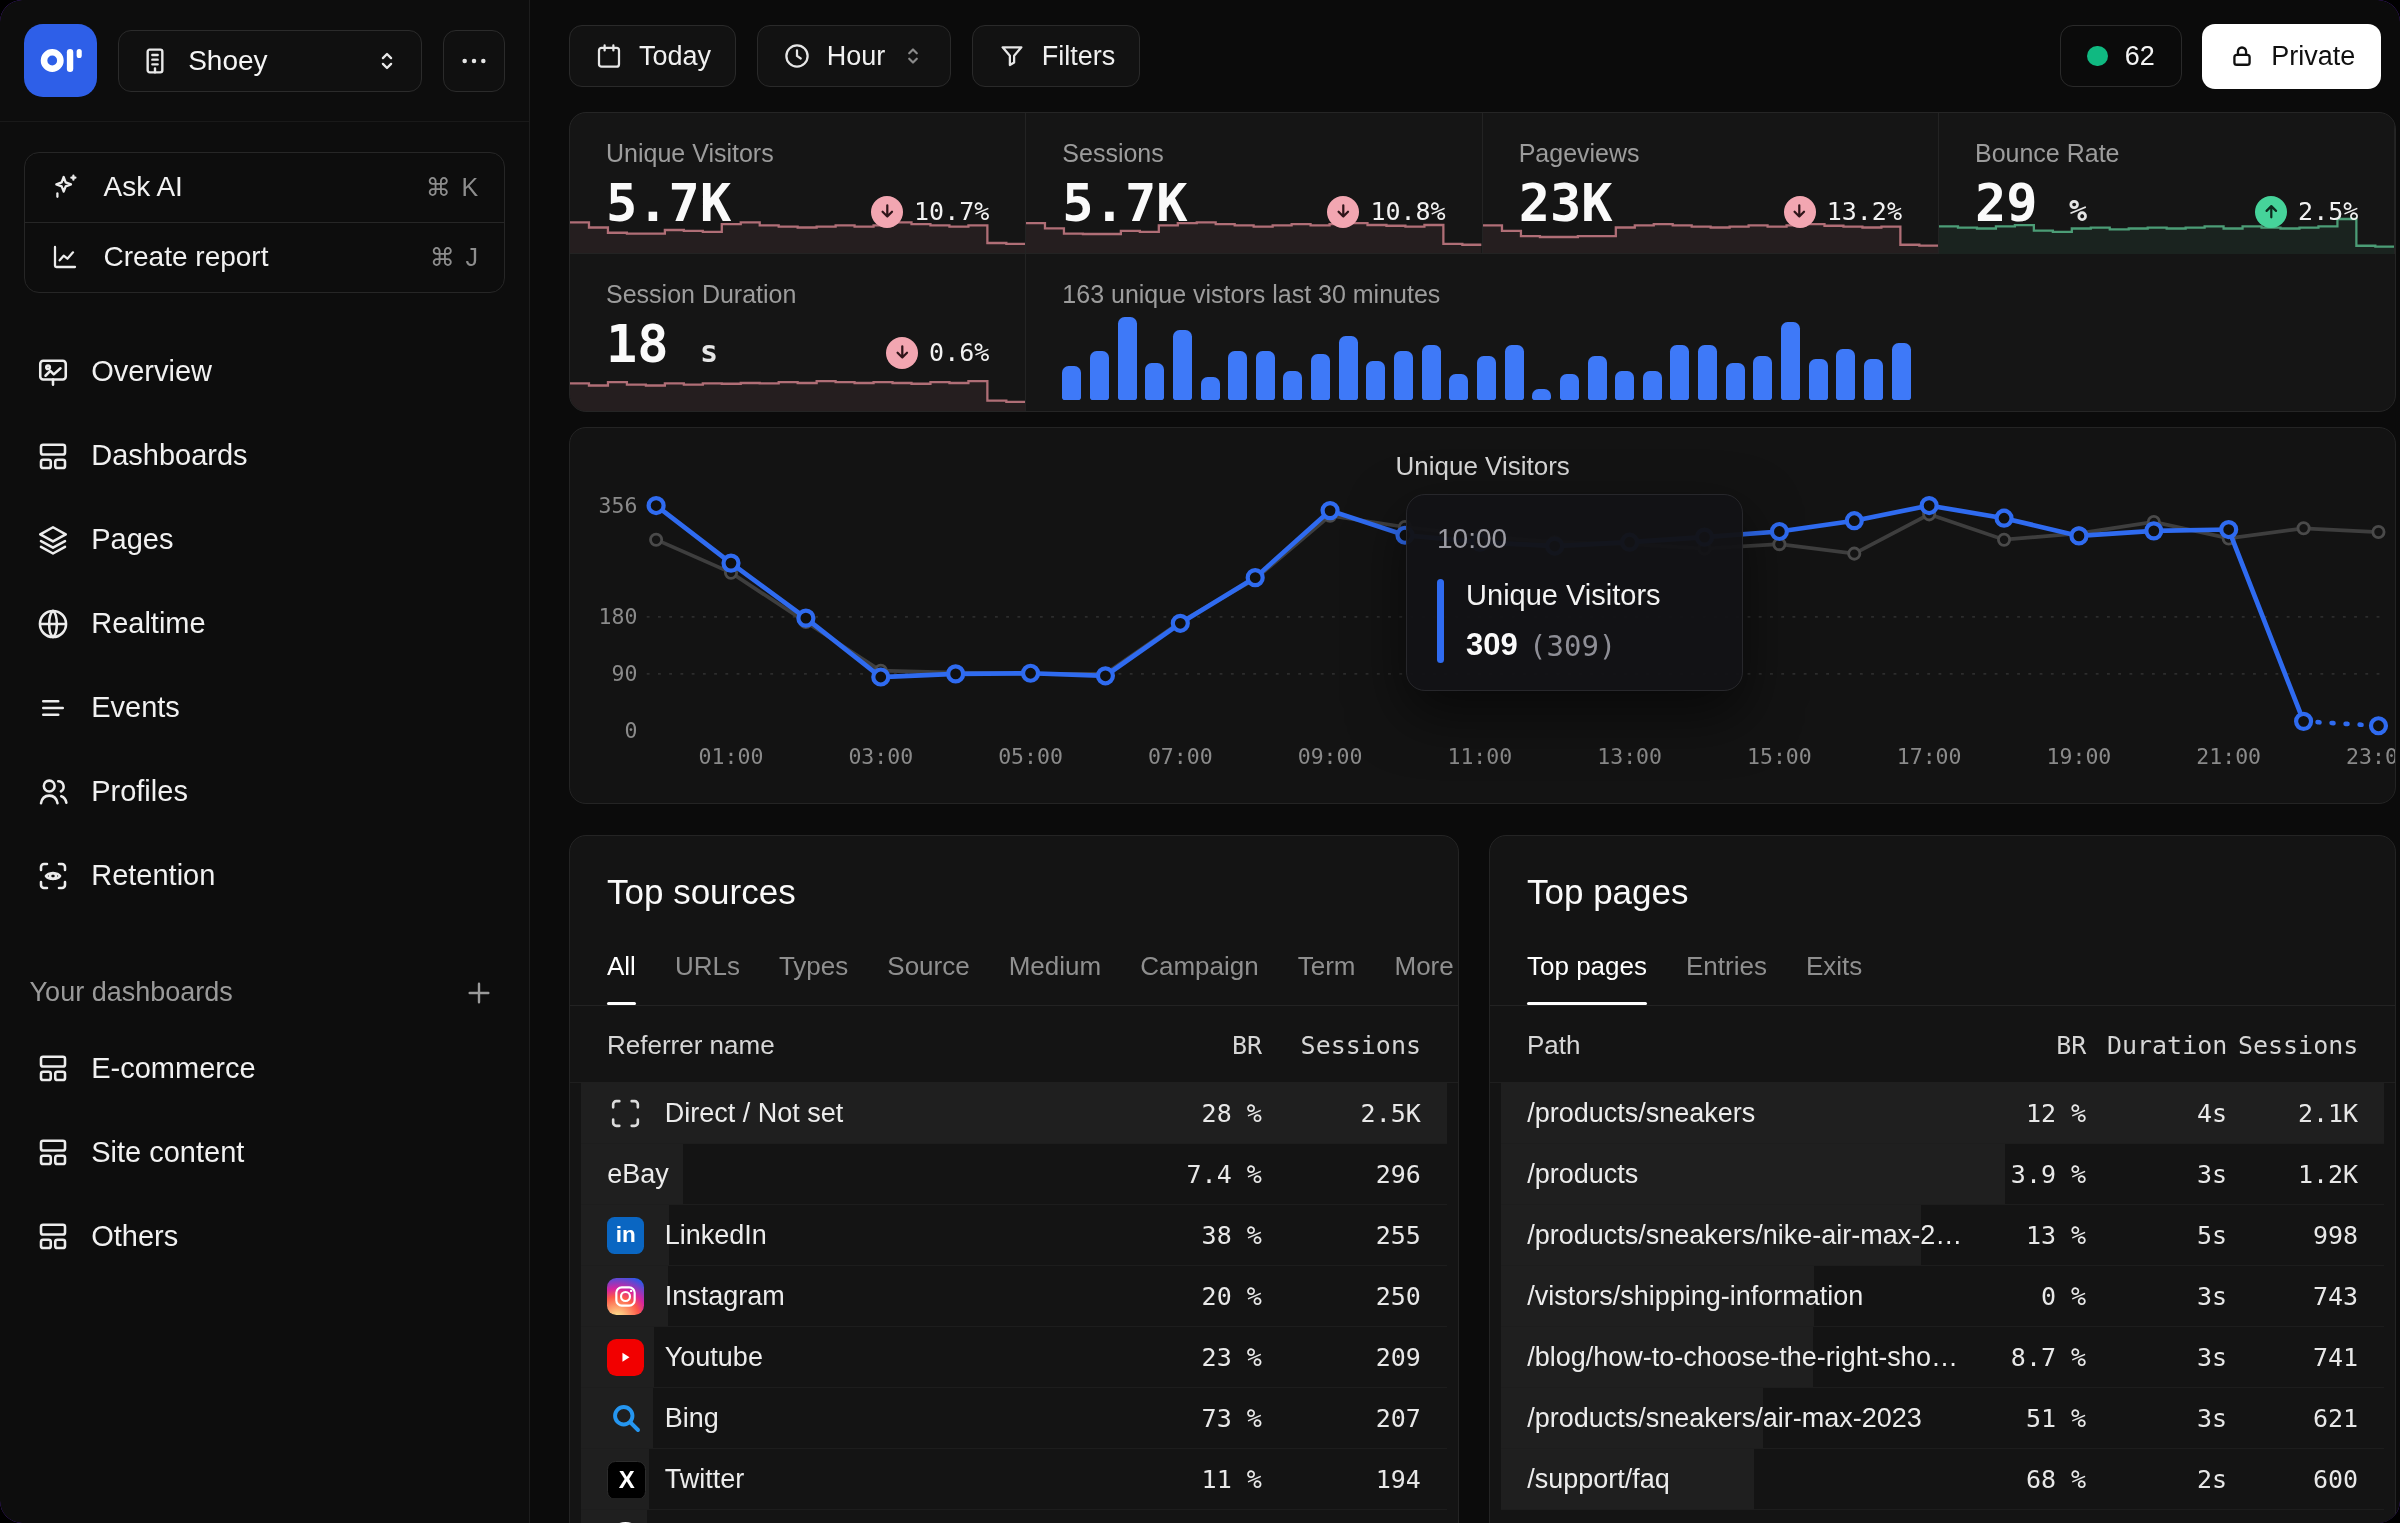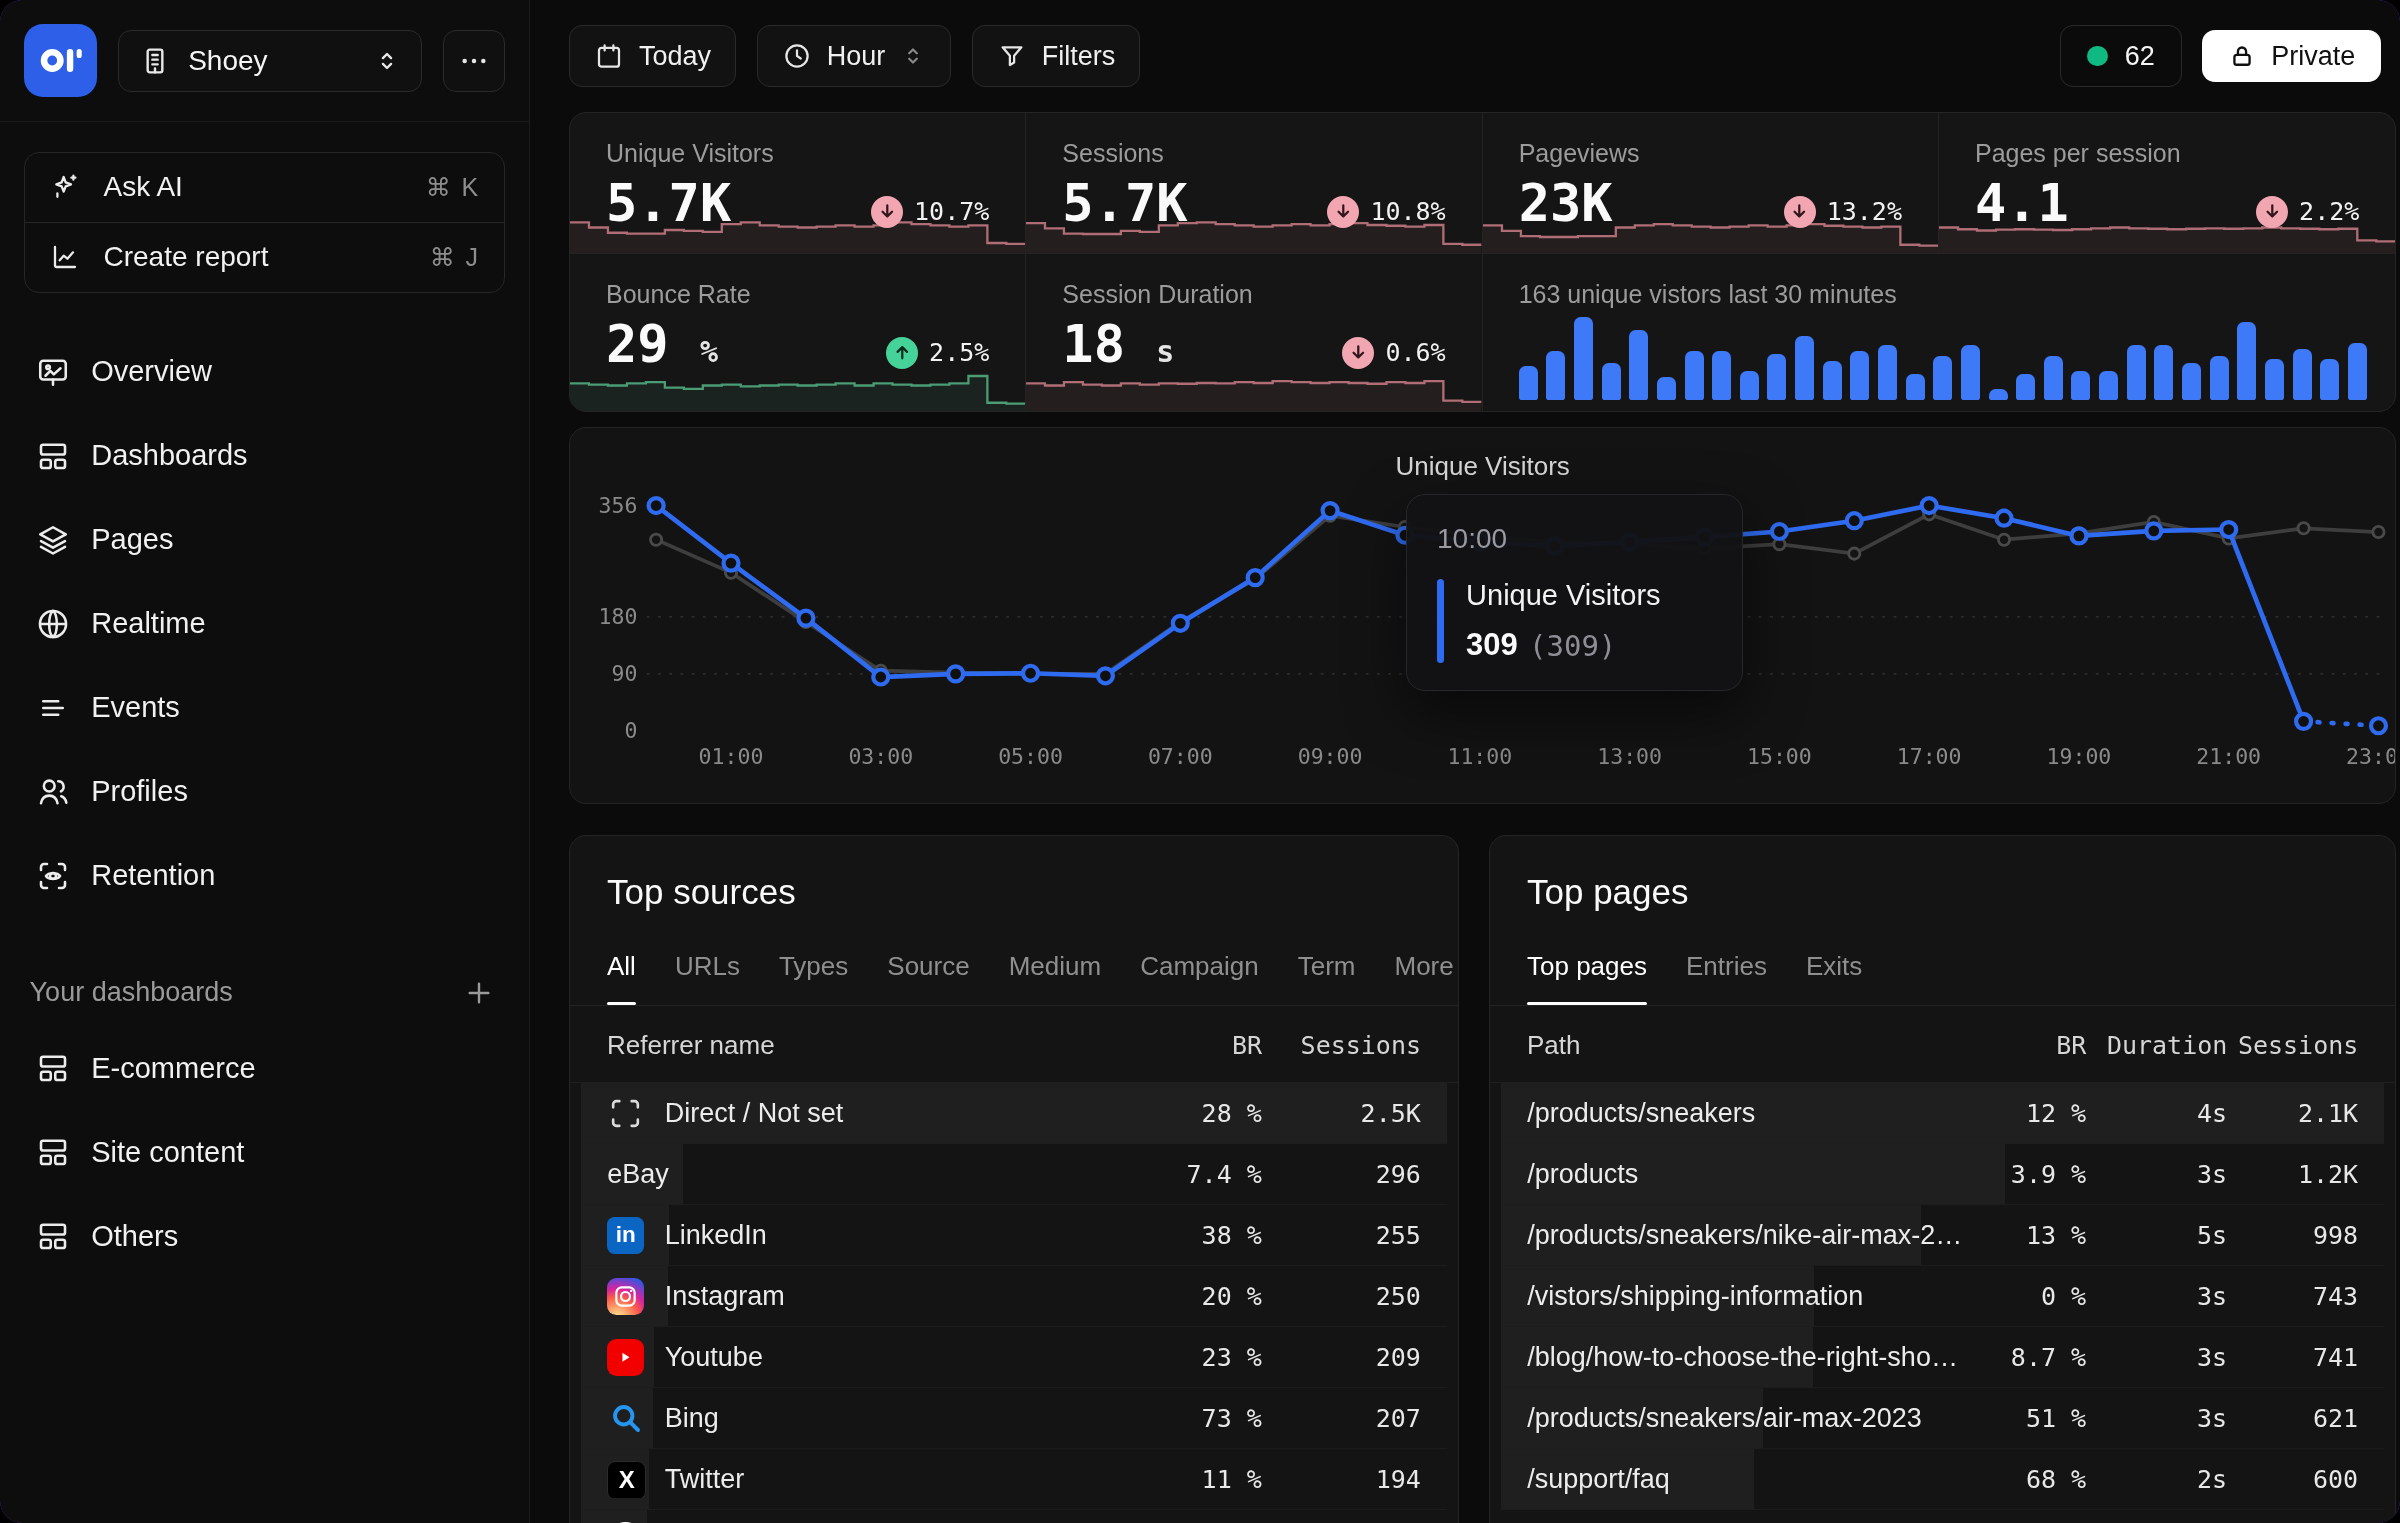--- a/index.html
+++ b/index.html
@@ -39,21 +39,21 @@
   
   .main{flex:1;display:flex;flex-direction:column;box-sizing:border-box;padding:0 3.7px 0 39px;background:#0b0b0b;min-width:0;}
   .topbar{height:112px;display:flex;align-items:center;gap:20.6px;flex:none;}
   .tb-btn{height:60px;border:0.9px solid #2a2a2a;border-radius:13px;background:#121212;display:flex;align-items:center;
     gap:15px;padding:0 24px;font-size:27px;color:#f0f0f0;cursor:pointer;}
   .tb-btn .icon{color:#e6e6e6;}
   .tb-right{margin-left:auto;display:flex;gap:20.6px;align-items:center;margin-right:15px;}
   .live-badge{height:60px;border:0.9px solid #2a2a2a;border-radius:13px;display:flex;align-items:center;gap:17px;
     padding:0 26px;font-size:27px;color:#f5f5f5;cursor:pointer;}
   .live-dot{width:20.6px;height:20.6px;border-radius:50%;background:#10b981;}
-  .private-btn{height:52px;background:#fff;color:#101010;border-radius:13px;display:flex;align-items:center;gap:15px;
+  .private-btn{height:65px;background:#fff;color:#101010;border-radius:13px;display:flex;align-items:center;gap:15px;
     padding:0 26px;font-size:27px;font-weight:500;cursor:pointer;}
 
   
   .cards{display:grid;grid-template-columns:repeat(4,1fr);grid-template-rows:141px 157px;
     border:0.9px solid #252525;border-radius:17px;background:#151515;overflow:hidden;flex:none;}
   .card{position:relative;padding:26px 36px 0;box-sizing:border-box;overflow:hidden;}
   .card.br{border-right:0.9px solid #232323;}
   .card.bb{border-bottom:0.9px solid #232323;}
   .card.span2{grid-column:span 2;}
   .m-label{font-size:25px;color:#9c9c9c;}
@@ -394,38 +394,20 @@
                 <svg width="20.6" height="20.6" viewBox="0 0 24 24" fill="none" stroke="currentColor" stroke-width="2.6" stroke-linecap="round" stroke-linejoin="round">
                   <path d="M12 5v13M6.5 12.5L12 18l5.5-5.5"></path>
                 </svg>
               </span>
               <span class="delta-text">13.2%</span>
             </div>
           </div>
           <svg class="spark" viewBox="0 0 480 52" preserveAspectRatio="none">
     <path d="M0 23.8 H20.0 V29.5 H40.0 V34.8 H60.0 V35.7 H80.0 V35.7 H100.0 V34.8 H120.0 V34.8 H140.0 V26.0 H160.0 V23.8 H180.0 V22.5 H200.0 V23.8 H220.0 V25.1 H240.0 V26.0 H260.0 V25.1 H280.0 V23.8 H300.0 V25.1 H320.0 V23.8 H340.0 V22.5 H360.0 V24.2 H380.0 V25.1 H400.0 V26.0 H420.0 V25.1 H440.0 V43.6 H460.0 V44.5 H480 V52 H0 Z" fill="rgba(226,139,150,0.08)" stroke="none"></path>
     <path d="M0 23.8 H20.0 V29.5 H40.0 V34.8 H60.0 V35.7 H80.0 V35.7 H100.0 V34.8 H120.0 V34.8 H140.0 V26.0 H160.0 V23.8 H180.0 V22.5 H200.0 V23.8 H220.0 V25.1 H240.0 V26.0 H260.0 V25.1 H280.0 V23.8 H300.0 V25.1 H320.0 V23.8 H340.0 V22.5 H360.0 V24.2 H380.0 V25.1 H400.0 V26.0 H420.0 V25.1 H440.0 V43.6 H460.0 V44.5 H480" fill="none" stroke="rgba(226,139,150,0.75)" stroke-width="2.4"></path>
-          </svg>
-        </div>
-        <div class="card bb">
-          <div class="m-label">Pages per session</div>
-          <div class="m-row">
-            <div class="m-value"><span>4.1</span></div>
-            <div class="delta">
-              <span class="delta-circle down">
-                <svg width="20.6" height="20.6" viewBox="0 0 24 24" fill="none" stroke="currentColor" stroke-width="2.6" stroke-linecap="round" stroke-linejoin="round">
-                  <path d="M12 5v13M6.5 12.5L12 18l5.5-5.5"></path>
-                </svg>
-              </span>
-              <span class="delta-text">2.2%</span>
-            </div>
-          </div>
-          <svg class="spark" viewBox="0 0 480 52" preserveAspectRatio="none">
-    <path d="M0 26.0 H20.0 V27.8 H40.0 V29.1 H60.0 V28.2 H80.0 V27.8 H100.0 V28.2 H120.0 V28.6 H140.0 V27.8 H160.0 V26.9 H180.0 V26.0 H200.0 V26.9 H220.0 V27.3 H240.0 V27.8 H260.0 V27.3 H280.0 V26.9 H300.0 V27.3 H320.0 V26.9 H340.0 V26.0 H360.0 V26.9 H380.0 V27.3 H400.0 V27.8 H420.0 V27.3 H440.0 V39.2 H460.0 V40.1 H480 V52 H0 Z" fill="rgba(226,139,150,0.08)" stroke="none"></path>
-    <path d="M0 26.0 H20.0 V27.8 H40.0 V29.1 H60.0 V28.2 H80.0 V27.8 H100.0 V28.2 H120.0 V28.6 H140.0 V27.8 H160.0 V26.9 H180.0 V26.0 H200.0 V26.9 H220.0 V27.3 H240.0 V27.8 H260.0 V27.3 H280.0 V26.9 H300.0 V27.3 H320.0 V26.9 H340.0 V26.0 H360.0 V26.9 H380.0 V27.3 H400.0 V27.8 H420.0 V27.3 H440.0 V39.2 H460.0 V40.1 H480" fill="none" stroke="rgba(226,139,150,0.75)" stroke-width="2.4"></path>
           </svg>
         </div>
         <div class="card br">
           <div class="m-label">Bounce Rate</div>
           <div class="m-row">
             <div class="m-value"><span>29</span> <span class="m-unit">%</span></div>
             <div class="delta">
               <span class="delta-circle up">
                 <svg width="20.6" height="20.6" viewBox="0 0 24 24" fill="none" stroke="currentColor" stroke-width="2.6" stroke-linecap="round" stroke-linejoin="round">
                   <path d="M12 19V6M6.5 11.5L12 6l5.5 5.5"></path>

